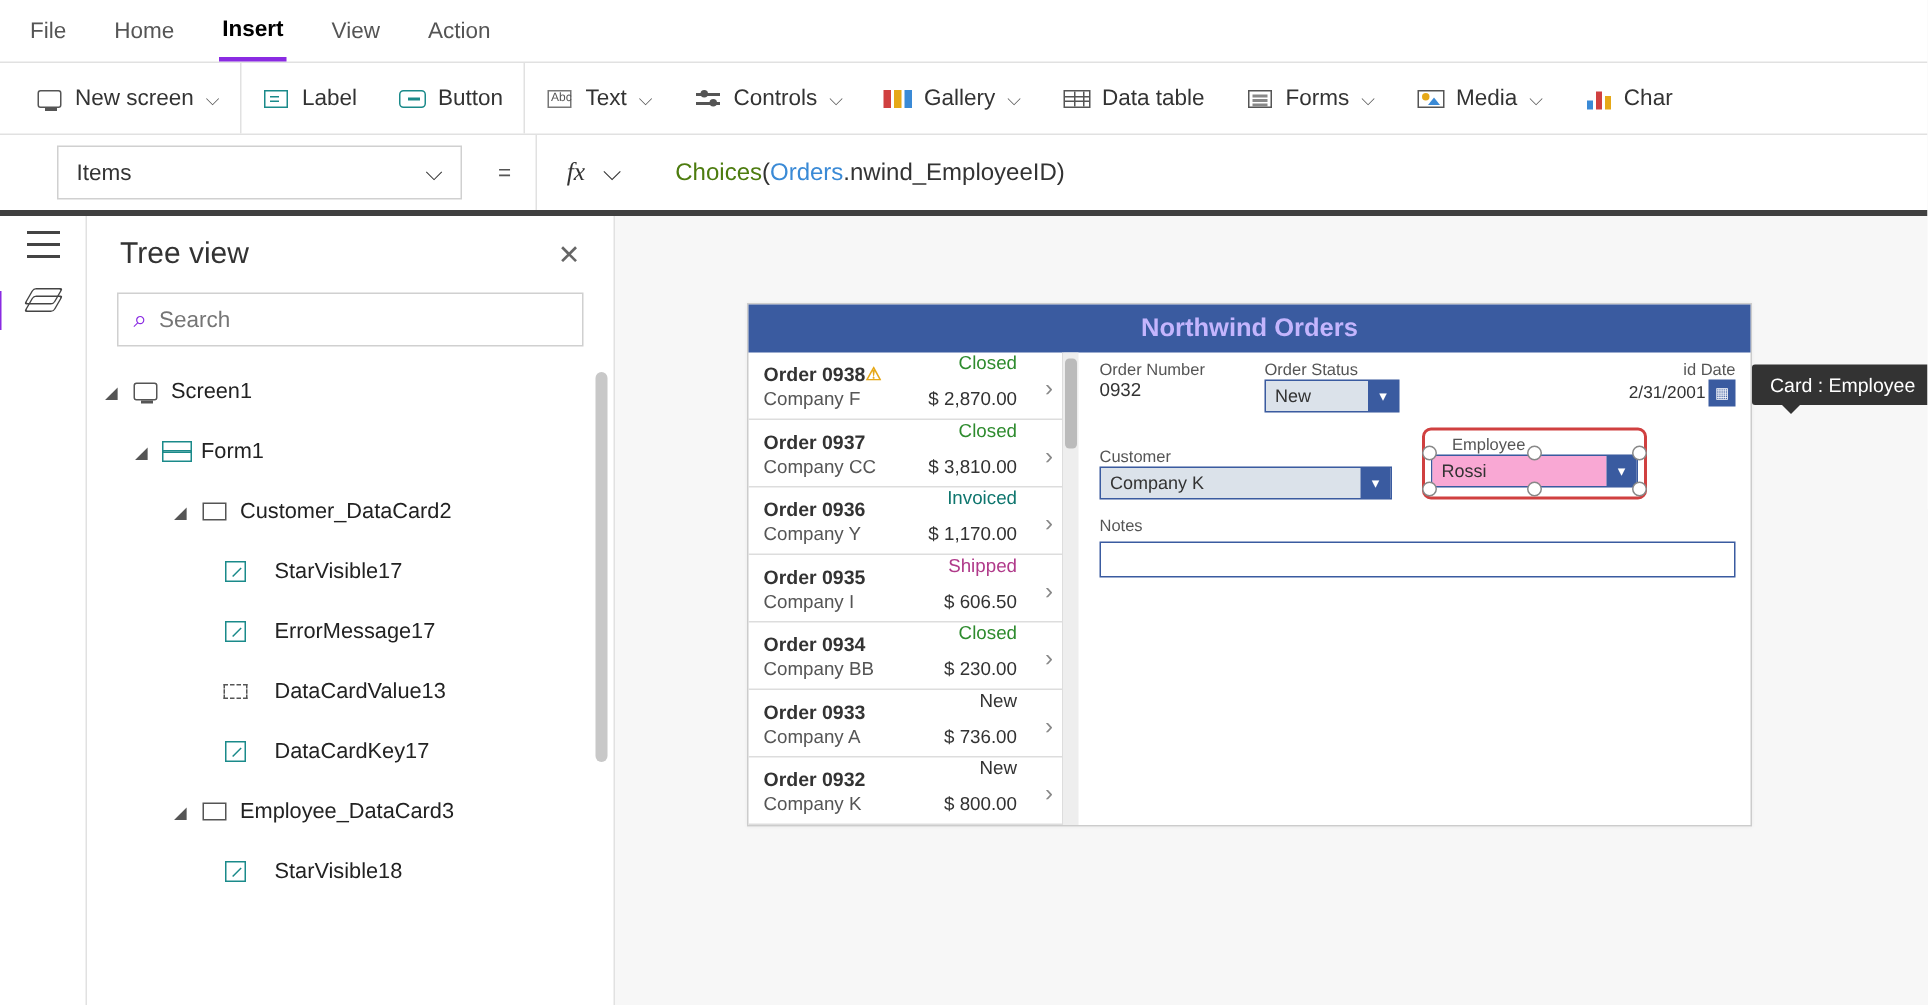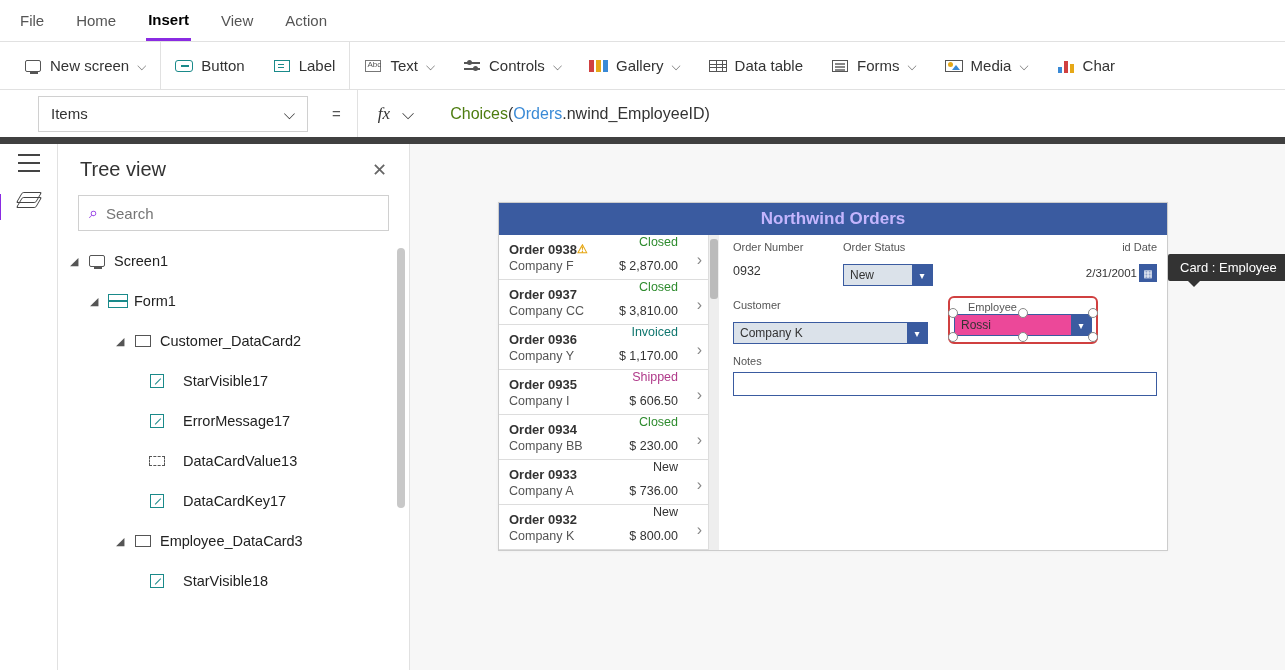--- a/index.html
+++ b/index.html
@@ -11,21 +11,21 @@
 .menubar .mitem.active { color: #000; border-bottom: 3px solid #8a2be2; font-weight: 600; }
 
 
 .ribbon { display: flex; align-items: center; height: 48px; border-bottom: 1px solid #e1e1e1; padding: 0 10px; }
 .ribbon .ritem { display: flex; align-items: center; gap: 8px; padding: 0 14px; height: 100%; font-size: 15px; color: #333; cursor: pointer; }
 .ribbon .rsep { width: 1px; background: #e1e1e1; height: 100%; }
 .ribbon .ricon { display: inline-flex; width: 18px; height: 18px; align-items: center; justify-content: center; }
 .ribbon .chev { font-size: 12px; color: #555; }
 
 
-.fbar { display: flex; align-items: center; height: 54px; border-bottom: 7px solid #404040; padding: 0 10px; gap: 10px; }
+.fbar { display: flex; align-items: center; height: 54px; border-bottom: 4px solid #404040; padding: 0 10px; gap: 10px; }
 .prop-dd { width: 270px; height: 36px; border: 1px solid #d0d0d0; display: flex; align-items: center; justify-content: space-between; padding: 0 12px; font-size: 15px; margin-left: 28px; }
 .fx { font-style: italic; font-family: Georgia, serif; font-size: 17px; padding: 0 6px; }
 .eq { font-size: 15px; color: #555; padding: 0 6px 0 14px; }
 .fxwrap { display:flex; align-items:center; border-left:1px solid #e1e1e1; height:100%; padding:0 14px; gap:6px;}
 .formula { font-family: Consolas, monospace; font-size: 16px; padding-left: 12px; }
 .formula .fn { color: #4d7c0f; }
 .formula .obj { color: #3a8ad6; }
 .formula .txt { color: #333; }
 
 
@@ -76,21 +76,21 @@
 .st-closed { color: #2e8b2e; }
 .st-invoiced { color: #0f766e; }
 .st-shipped { color: #b03a8a; }
 .st-new { color: #333; }
 .warn { color: #e6a817; font-size: 12px; vertical-align: top; }
 .vscroll { width: 10px; background: #eee; position: relative; }
 .vscroll .vthumb { position: absolute; top: 4px; left: 1px; width: 8px; height: 60px; background: #bbb; border-radius: 3px; }
 
 .formarea { flex: 1; padding: 6px 10px 10px 14px; font-size: 12px; color: #333; position: relative; }
 .frow1 { display: flex; gap: 20px; }
-.ffield { display: flex; flex-direction: column; gap: 11px; }
+.ffield { display: flex; flex-direction: column; gap: 0; }
 .flabel { font-size: 11px; color: #555; }
 .fval { font-size: 12.5px; }
 .ddctl { display: flex; align-items: center; border: 1px solid #3a5ba0; height: 22px; background: #f3f3f3; font-size: 12px; }
 .ddctl .ddtxt { padding: 0 6px; flex: 1; background: #dbe2ea; height: 100%; display: flex; align-items: center; }
 .ddctl .ddbtn { width: 20px; background: #3a5ba0; color: #fff; height: 100%; display: flex; align-items: center; justify-content: center; font-size: 10px; }
 .notesbox { border: 1.5px solid #3a5ba0; height: 24px; width: 100%; margin-top: 4px; }
 .dateinput { display:flex; align-items:center; gap:2px; }
 .dateinput .dval{ font-size:11.5px; color:#333;}
 .dateinput .dicon{ width:18px; height:18px; background:#3a5ba0; color:#fff; display:flex; align-items:center; justify-content:center; font-size:10px;}
 
@@ -156,29 +156,29 @@
   <div class="ritem">
     <span class="ricon">
         <span class="ico-screen"></span>
       </span>
     <span>New screen</span>
     <span class="chev">⌵</span>
   </div>
   <div class="rsep"></div>
   <div class="ritem">
     <span class="ricon">
+        <span class="ico-label"></span>
+      </span>
+    <span>Label</span>
+  </div>
+  <div class="ritem">
+    <span class="ricon">
         <span class="ico-btn"></span>
       </span>
     <span>Button</span>
-  </div>
-  <div class="ritem">
-    <span class="ricon">
-        <span class="ico-label"></span>
-      </span>
-    <span>Label</span>
   </div>
   <div class="rsep"></div>
   <div class="ritem">
     <span class="ricon">
         <span class="ico-text"></span>
       </span>
     <span>Text</span>
     <span class="chev">⌵</span>
   </div>
   <div class="ritem">
@@ -414,21 +414,21 @@
               <div class="ddctl">
                 <span class="ddtxt">Company K</span>
                 <span class="ddbtn">▾</span>
               </div>
             </div>
             <div class="empcard" style="position:relative;">
               <div class="tooltip">Card : Employee</div>
               <span class="flabel">Employee</span>
               <div class="empdd">
                 <div class="ddctl">
-                  <span class="ddtxt" style="background:#ec4899;">Rossi</span>
+                  <span class="ddtxt" style="background:#f9a8d4;">Rossi</span>
                   <span class="ddbtn">▾</span>
                 </div>
                 <span class="handle h-tl"></span>
                 <span class="handle h-tc"></span>
                 <span class="handle h-tr"></span>
                 <span class="handle h-bl"></span>
                 <span class="handle h-bc"></span>
                 <span class="handle h-br"></span>
               </div>
             </div>

